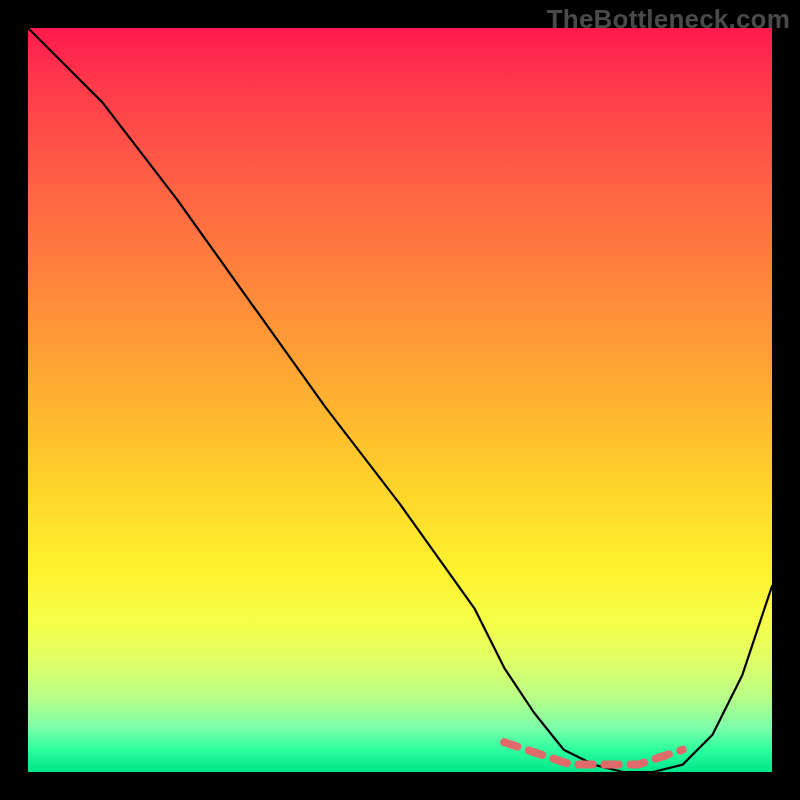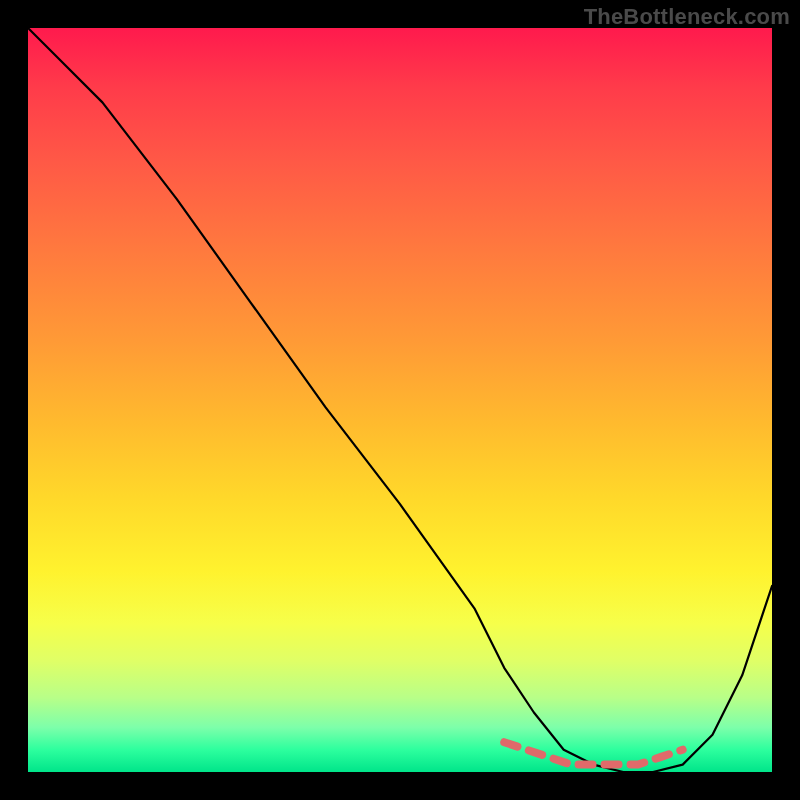--- a/index.html
+++ b/index.html
@@ -56,21 +56,21 @@
     top: 0;
     width: 744px;
     height: 744px;
     pointer-events: none;
   }
   .watermark {
     position: absolute;
     right: 10px;
     top: 4px;
     color: #4a4a4a;
-    font-size: 22px;
+    font-size: 26px;
     font-weight: 600;
     letter-spacing: 0.2px;
     user-select: none;
     margin-left: 44px;
   }
 </style>
 </head>
 <body>
 
 <div class="frame">

